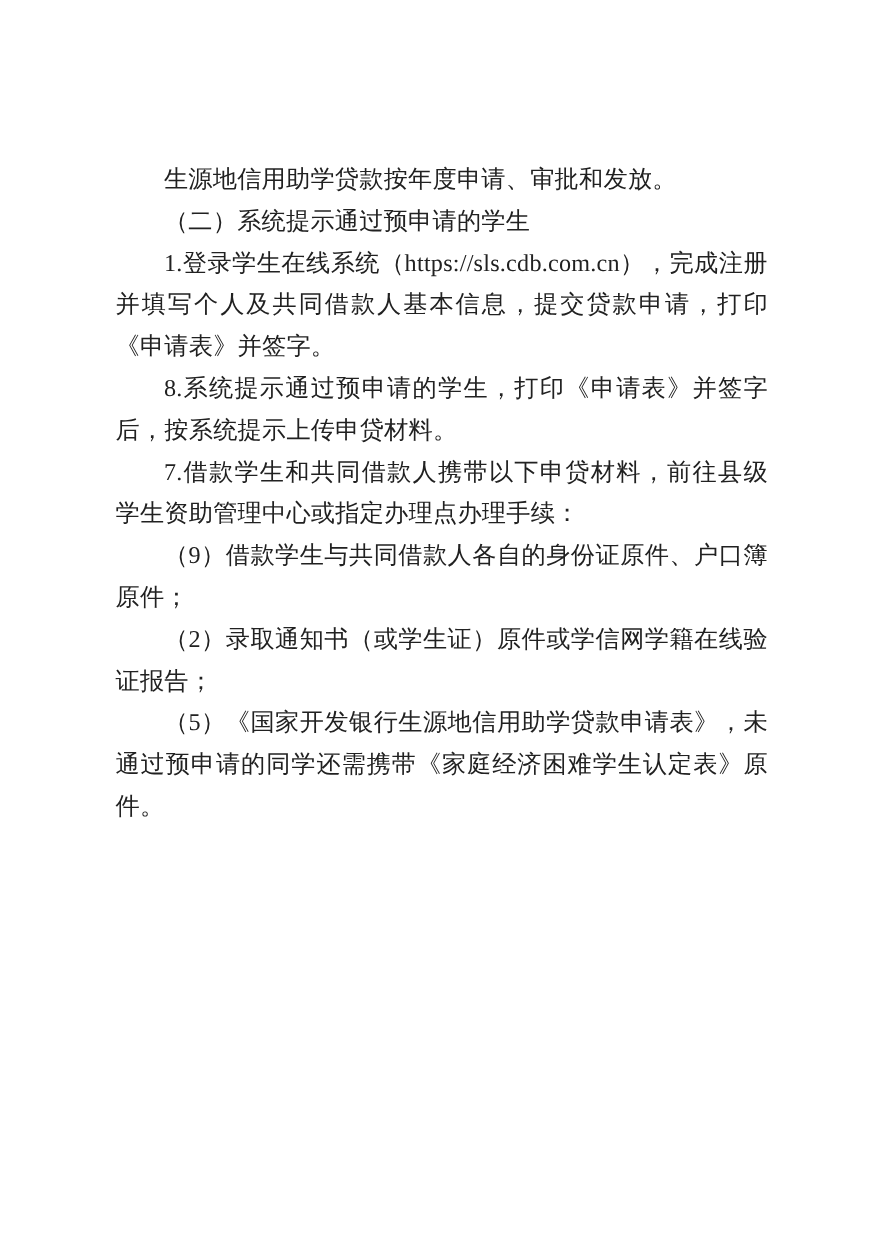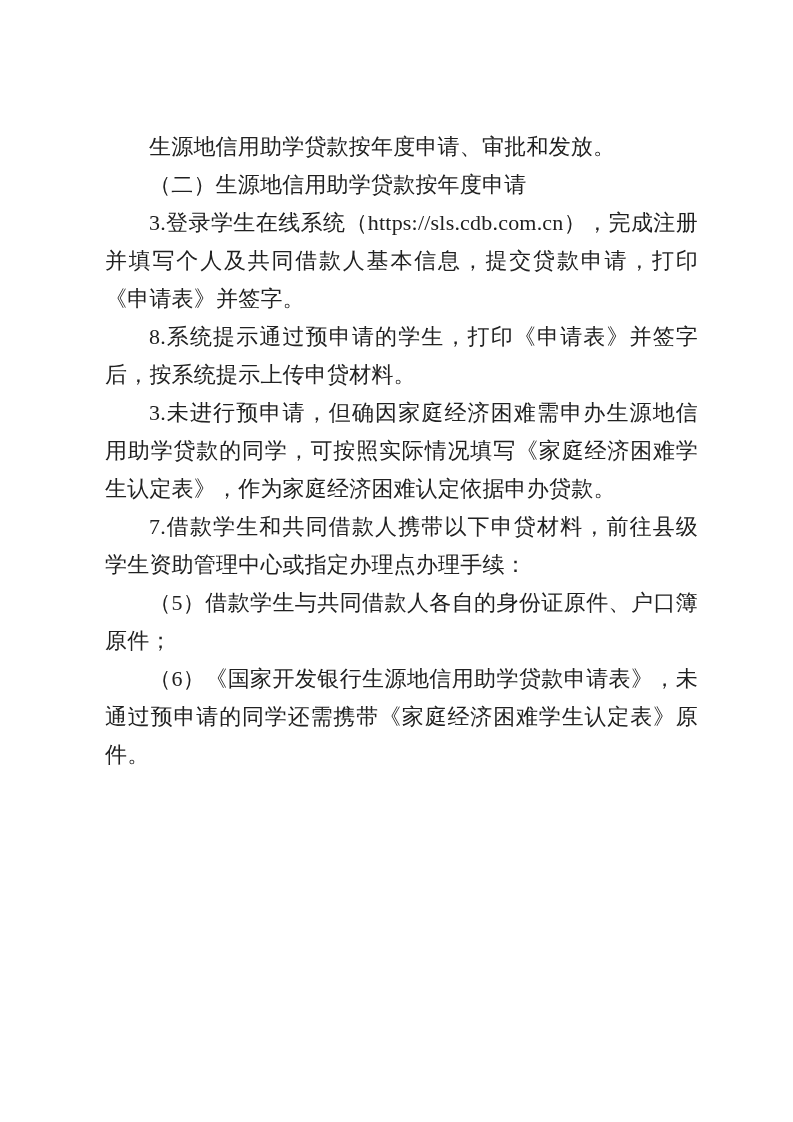--- a/index.html
+++ b/index.html
@@ -13,21 +13,21 @@
     overflow: hidden;
     position: relative;
   }
   .page {
     position: absolute;
     inset: 0;
     background: #ffffff;
   }
   .doc-body {
     position: absolute;
-    top: 128px;
+    top: 144px;
     left: 105px;
     width: 593px;
     font-family: "Liberation Serif", "DejaVu Serif", serif;
     font-size: 22px;
     line-height: 38px;
     color: #212121;
     letter-spacing: 0.2px;
   }
   .para {
     margin: 0;
@@ -36,21 +36,21 @@
     text-indent: 2em;
     word-break: break-all;
   }
 </style>
 </head>
 <body>
 
 <div class="page">
   <div class="doc-body">
     <p class="para">生源地信用助学贷款按年度申请、审批和发放。</p>
-    <p class="para">（二）生源地信用助学贷款按年度申请</p>
-    <p class="para">3.登录学生在线系统（https://sls.cdb.com.cn），完成注册并填写个人及共同借款人基本信息，提交贷款申请，打印《申请表》并签字。</p>
+    <p class="para">（二）系统提示通过预申请的学生</p>
+    <p class="para">1.登录学生在线系统（https://sls.cdb.com.cn），完成注册并填写个人及共同借款人基本信息，提交贷款申请，打印《申请表》并签字。</p>
     <p class="para">8.系统提示通过预申请的学生，打印《申请表》并签字后，按系统提示上传申贷材料。</p>
-    <p class="para">3.未进行预申请，但确因家庭经济困难需申办生源地信用助学贷款的同学，可按照实际情况填写《家庭经济困难学生认定表》，作为家庭经济困难认定依据申办贷款。</p>
     <p class="para">7.借款学生和共同借款人携带以下申贷材料，前往县级学生资助管理中心或指定办理点办理手续：</p>
-    <p class="para">（5）借款学生与共同借款人各自的身份证原件、户口簿原件；</p>
-    <p class="para">（6）《国家开发银行生源地信用助学贷款申请表》，未通过预申请的同学还需携带《家庭经济困难学生认定表》原件。</p>
+    <p class="para">（9）借款学生与共同借款人各自的身份证原件、户口簿原件；</p>
+    <p class="para">（2）录取通知书（或学生证）原件或学信网学籍在线验证报告；</p>
+    <p class="para">（5）《国家开发银行生源地信用助学贷款申请表》，未通过预申请的同学还需携带《家庭经济困难学生认定表》原件。</p>
   </div>
 </div>
 
 </body></html>

